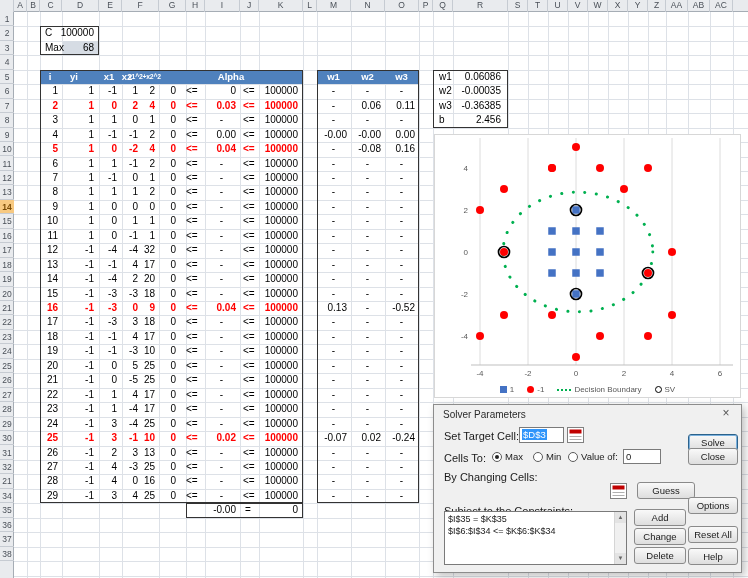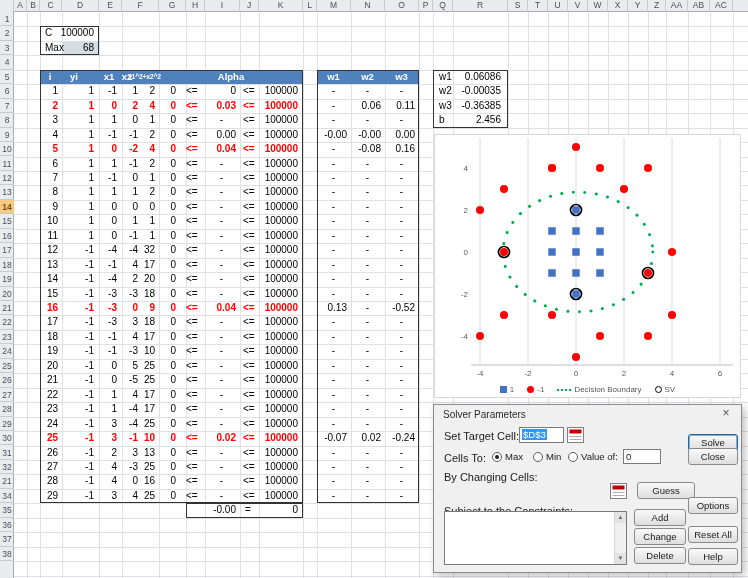--- a/index.html
+++ b/index.html
@@ -153,20 +153,22 @@
     <div class="sv-btn" style="left:203px;top:77px;width:58px">Guess</div>
 
     <div class="sv-lbl" style="left:10px;top:100px">Subject to the Constraints:</div>
     <div class="sv-btn" style="left:254px;top:92px">Options</div>
 
     <div class="sv-list" id="constraint-list">
         <div class="sv-sb">
           <div style="top:0">▲</div>
           <div style="bottom:0">▼</div>
         </div>
+        <div class="sv-citem">$I$35 = $K$35</div>
+        <div class="sv-citem">$I$6:$I$34 &lt;= $K$6:$K$34</div>
       </div>
 
     <div class="sv-btn" style="left:200px;top:104px;width:52px">Add</div>
     <div class="sv-btn" style="left:200px;top:123px;width:52px">Change</div>
     <div class="sv-btn" style="left:200px;top:142px;width:52px">Delete</div>
     <div class="sv-btn" style="left:254px;top:121px">Reset All</div>
     <div class="sv-btn" style="left:254px;top:143px">Help</div>
   </div>
 
 <div class="gl" style="position: absolute; left: 27px; top: 12px; width: 1px; height: 566px;"></div>

